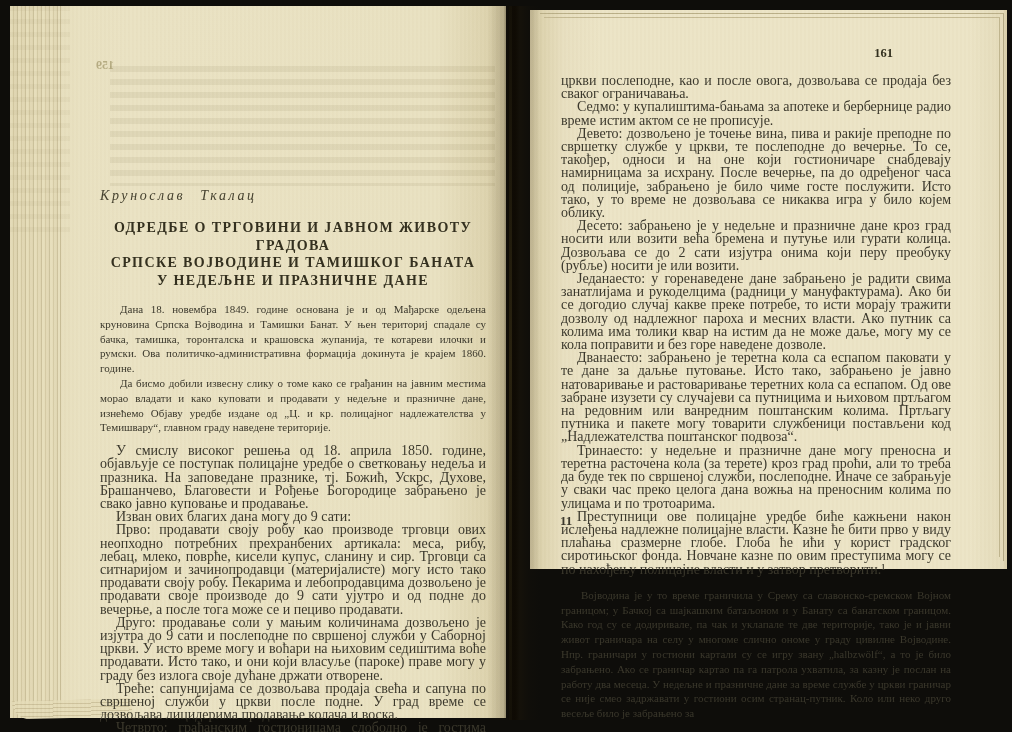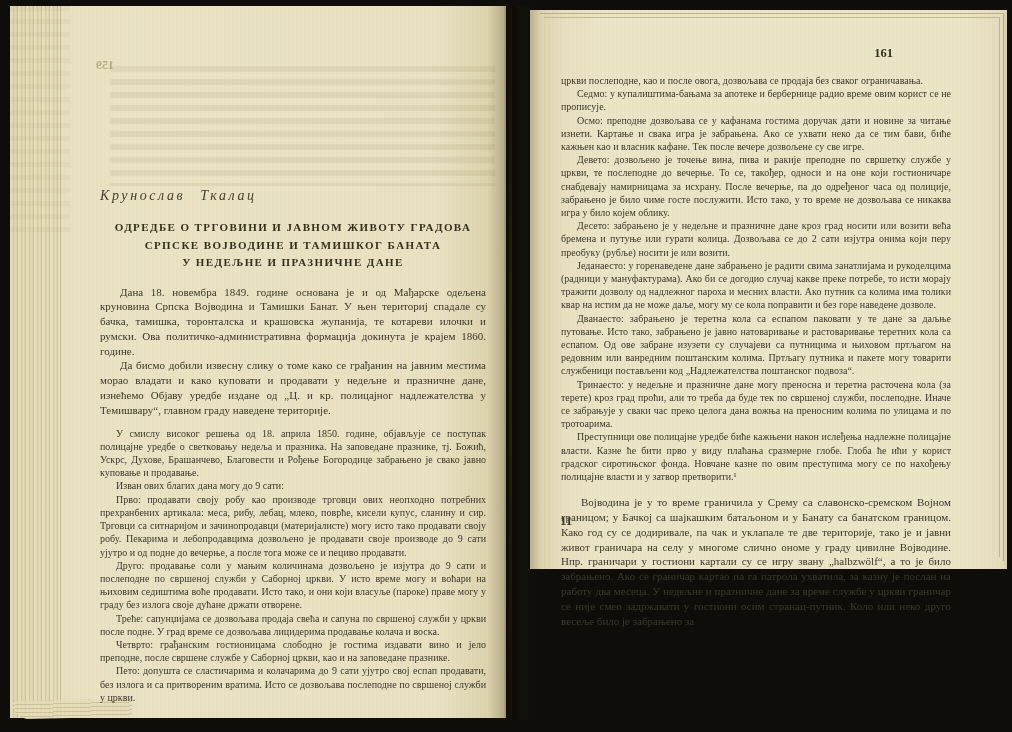--- a/index.html
+++ b/index.html
@@ -78,28 +78,28 @@
     position:absolute;left:90px;top:182px;width:386px;z-index:3;color:#3b382c;
   }
   .content-right{
     position:absolute;left:31px;top:36px;width:390px;z-index:3;color:#3b382c;
   }
   .author{
     font-style:italic;font-size:14px;letter-spacing:2.6px;word-spacing:9px;color:#45412f;
   }
   .title{
     margin:15px 0 13px;text-align:center;font-weight:bold;color:#34301f;
-    font-size:11px;line-height:17.5px;letter-spacing:1.4px;
+    font-size:14px;line-height:17.5px;letter-spacing:1.4px;
   }
   .intro p, .body-par{
     margin:0;font-size:11px;line-height:14.8px;text-align:justify;text-indent:20px;
   }
   .small-block{margin-top:9px;}
   .small-block p{
-    margin:0;font-size:10px;line-height:13.2px;text-align:justify;text-indent:16px;
+    margin:0;font-size:14px;line-height:13.2px;text-align:justify;text-indent:16px;
   }
   .small-block p.cont{text-indent:0;}
   .pagenum{
     font-weight:bold;font-size:12.5px;text-align:right;padding-right:58px;color:#33301f;
   }
   .right-small{margin-top:13px;}
   .body-par{display:block;margin-top:12px;}
   .signature{
     position:absolute;left:30px;bottom:40px;font-weight:bold;font-size:13px;color:#3b382c;z-index:3;
   }
@@ -142,22 +142,21 @@
 
   <div class="page page-right">
     <div class="edge-lines-a"></div>
     <div class="edge-lines-b"></div>
     <div class="bleed-stamp"></div>
 
     <div class="content-right">
       <div class="pagenum">161</div>
       <div class="small-block right-small">
         <p class="cont">цркви послеподне, као и после овога, дозвољава се продаја без сваког ограничавања.</p>
-        <p>Седмо: у купалиштима-бањама за апотеке и бербернице радио време овим корист се не прописује.</p>
-        <p>Осмо: преподне дозвољава се у кафанама гостима доручак дати и новине за читање изнети. Картање и свака игра је забрањена. Ако се ухвати неко да се тим бави, биће кажњен као и власник кафане. Тек после вечере дозвољене су све игре.</p>
+        <p>Седмо: у купалиштима-бањама за апотеке и бербернице радио време истим актом се не прописује.</p>
         <p>Девето: дозвољено је точење вина, пива и ракије преподне по свршетку службе у цркви, те послеподне до вечерње. То се, такођер, односи и на оне који гостионичаре снабдевају намирницама за исхрану. После вечерње, па до одређеног часа од полиције, забрањено је било чиме госте послужити. Исто тако, у то време не дозвољава се никаква игра у било којем облику.</p>
         <p>Десето: забрањено је у недељне и празничне дане кроз град носити или возити већа бремена и путуње или гурати колица. Дозвољава се до 2 сати изјутра онима који перу преобуку (рубље) носити је или возити.</p>
         <p>Једанаесто: у горенаведене дане забрањено је радити свима занатлијама и рукоделцима (радници у мануфактурама). Ако би се догодио случај какве преке потребе, то исти морају тражити дозволу од надлежног пароха и месних власти. Ако путник са колима има толики квар на истим да не може даље, могу му се кола поправити и без горе наведене дозволе.</p>
         <p>Дванаесто: забрањено је теретна кола са еспапом паковати у те дане за даљње путовање. Исто тако, забрањено је јавно натоваривање и растоваривање теретних кола са еспапом. Од ове забране изузети су случајеви са путницима и њиховом пртљагом на редовним или ванредним поштанским колима. Пртљагу путника и пакете могу товарити службеници постављени код „Надлежателства поштанског подвоза“.</p>
         <p>Тринаесто: у недељне и празничне дане могу преносна и теретна расточена кола (за терете) кроз град проћи, али то треба да буде тек по свршеној служби, послеподне. Иначе се забрањује у сваки час преко целога дана вожња на преносним колима по улицама и по тротоарима.</p>
         <p>Преступници ове полицајне уредбе биће кажњени након ислеђења надлежне полицајне власти. Казне ће бити прво у виду плаћања сразмерне глобе. Глоба ће ићи у корист градског сиротињског фонда. Новчане казне по овим преступима могу се по нахођењу полицајне власти и у затвор претворити.¹</p>
       </div>
       <p class="body-par">Војводина је у то време граничила у Срему са славонско-сремском Војном границом; у Бачкој са шајкашким батаљоном и у Банату са банатском границом. Како год су се додиривале, па чак и уклапале те две територије, тако је и јавни живот граничара на селу у многоме слично ономе у граду цивилне Војводине. Нпр. граничари у гостиони картали су се игру звану „halbzwölf“, а то је било забрањено. Ако се граничар картао па га патрола ухватила, за казну је послан на работу два месеца. У недељне и празничне дане за време службе у цркви граничар се није смео задржавати у гостиони осим странац-путник. Коло или неко друго весеље било је забрањено за</p>
 
     </div>

